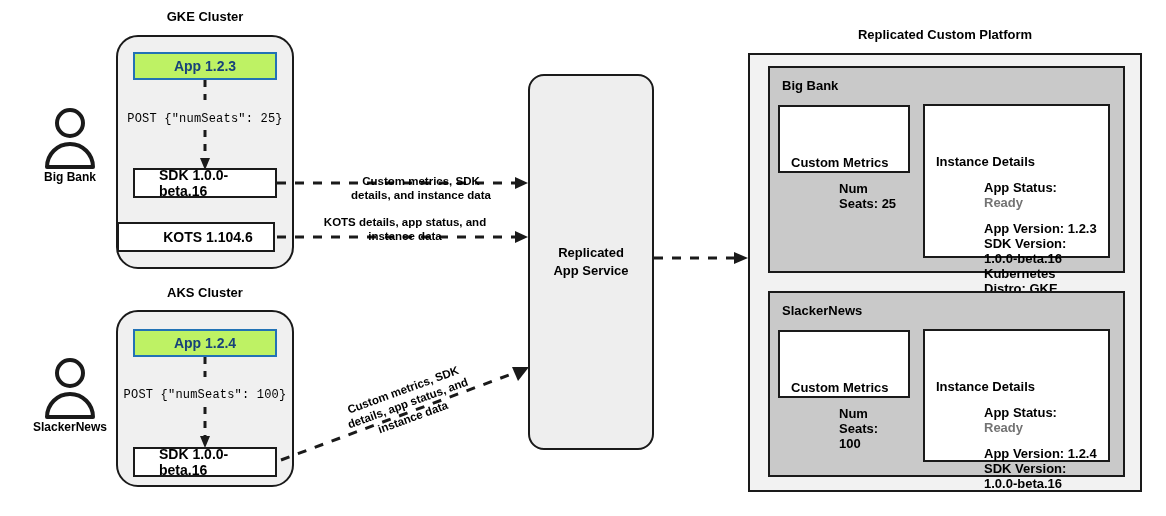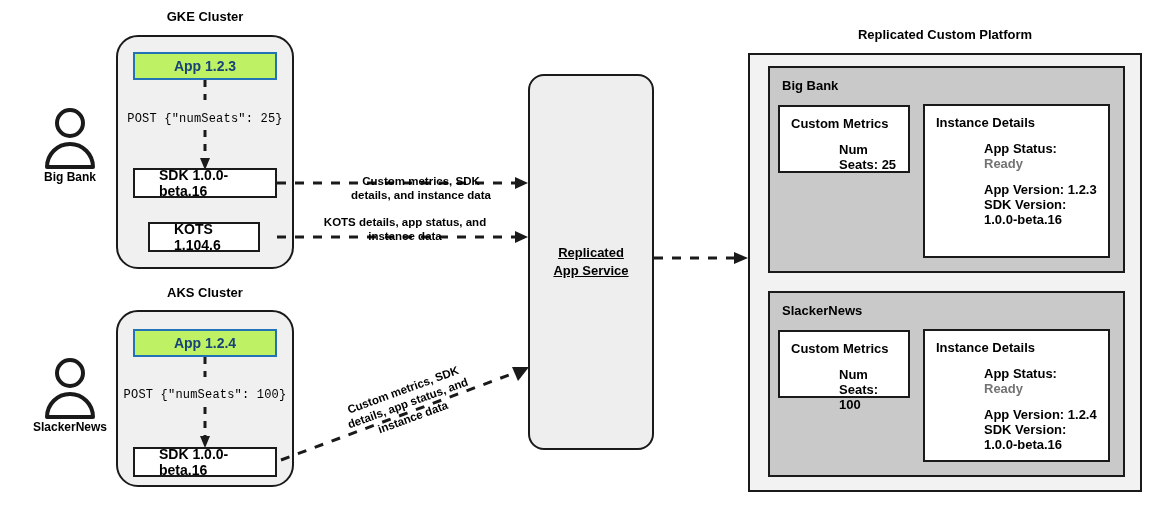--- a/index.html
+++ b/index.html
@@ -15,21 +15,21 @@
         font-weight:bold;font-size:14px;display:flex;align-items:center;justify-content:center;padding-left:24px;}
   .mono{font-family:"Liberation Mono","DejaVu Sans Mono",monospace;font-size:12px;
         text-align:center;letter-spacing:.2px;white-space:nowrap;}
   .svc{background:#eeeeee;border:2.5px solid #1a1a1a;border-radius:16px;box-sizing:border-box;
        display:flex;align-items:center;justify-content:center;text-align:center;
        font-weight:bold;font-size:13px;line-height:1.35;}
   .platform{background:#f2f2f2;border:2.5px solid #1a1a1a;box-sizing:border-box;}
   .tenant{background:#c9c9c9;border:2.5px solid #1a1a1a;box-sizing:border-box;}
   .tenant-name{font-weight:bold;font-size:13px;}
   .card{background:#ffffff;border:2.5px solid #1a1a1a;box-sizing:border-box;padding:9px 11px;}
-  .card-h{font-weight:bold;font-size:13px;}
+  .card-h{font-weight:bold;font-size:13px;margin-top:39px;}
   .card-l{font-weight:bold;font-size:13px;padding-left:48px;}
   .gap{height:11px;}
   .ready{color:#737373;}
   .edge-lbl{font-weight:bold;font-size:11.5px;text-align:center;line-height:1.25;}
   .person-lbl{font-weight:bold;font-size:12px;text-align:center;}
   svg{display:block;overflow:visible;}
 </style>
 </head>
 <body>
 
@@ -60,21 +60,21 @@
   <line x1="9" y1="0" x2="9" y2="20" stroke="#1a1a1a" stroke-width="3" stroke-dasharray="7 7"></line>
   <line x1="9" y1="50" x2="9" y2="82" stroke="#1a1a1a" stroke-width="3" stroke-dasharray="7 7"></line>
   <path d="M9 90 L4 78 L14 78 Z" fill="#1a1a1a"></path>
 </svg>
 
 <div class="abs mono" style="left:116px;top:112px;width:178px;">POST {"numSeats": 25}</div>
 
 <div class="abs wbox" style="left:133px;top:168px;width:144px;height:30px;">
   <span>SDK 1.0.0-beta.16</span>
 </div>
-<div class="abs wbox" style="left:148px;top:222px;width:112px;height:30px;">
+<div class="abs wbox" style="left:117px;top:222px;width:158px;height:30px;">
   <span>KOTS 1.104.6</span>
 </div>
 
 <svg class="abs" style="left:277px;top:173px;" width="254" height="22">
   <line x1="0" y1="10" x2="242" y2="10" stroke="#1a1a1a" stroke-width="3" stroke-dasharray="9 9"></line>
   <path d="M251 10 L238 4 L238 16 Z" fill="#1a1a1a"></path>
 </svg>
 <div class="abs edge-lbl" style="left:342px;top:161px;width:158px;margin-top:13px;">Custom metrics, SDK details, and instance data</div>
 
 <svg class="abs" style="left:277px;top:227px;" width="254" height="22">
@@ -101,21 +101,21 @@
 <div class="abs wbox" style="left:133px;top:447px;width:144px;height:30px;">
   <span>SDK 1.0.0-beta.16</span>
 </div>
 
 <svg class="abs" style="left:277px;top:352px;" width="258" height="116">
   <line x1="4" y1="108" x2="240" y2="20" stroke="#1a1a1a" stroke-width="3" stroke-dasharray="9 9"></line>
   <path d="M252 15 L235 15 L241 29 Z" fill="#1a1a1a"></path>
 </svg>
 <div class="abs edge-lbl" style="left:328px;top:382px;width:160px;transform:rotate(-20deg);transform-origin:50% 50%;">Custom metrics, SDK details, app status, and instance data</div>
 
-<div class="abs svc" style="left:528px;top:74px;width:126px;height:376px;text-decoration:underline;">
+<div class="abs svc" style="left:528px;top:74px;width:126px;height:376px;">
   <div>
     <div>Replicated</div>
     <div>App Service</div>
   </div>
 </div>
 
 <svg class="abs" style="left:654px;top:248px;" width="98" height="22">
   <line x1="0" y1="10" x2="84" y2="10" stroke="#1a1a1a" stroke-width="3" stroke-dasharray="9 9"></line>
   <path d="M94 10 L80 4 L80 16 Z" fill="#1a1a1a"></path>
 </svg>
@@ -136,20 +136,21 @@
 <div class="abs card" style="left:923px;top:104px;width:187px;height:154px;">
   <div class="card-h">Instance Details</div>
   <div class="gap"></div>
   <div class="card-l">
     <span>App Status:</span>
     <span class="ready">Ready</span>
   </div>
   <div class="gap"></div>
   <div class="card-l">App Version: 1.2.3</div>
   <div class="card-l">SDK Version: 1.0.0-beta.16</div>
+  <div class="card-l">Kubernetes Distro: GKE</div>
 </div>
 
 <div class="abs tenant" style="left:768px;top:291px;width:357px;height:186px;">
   <div class="tenant-name" style="margin:10px 0 0 12px;">SlackerNews</div>
 </div>
 
 <div class="abs card" style="left:778px;top:330px;width:132px;height:68px;">
   <div class="card-h">Custom Metrics</div>
   <div class="gap"></div>
   <div class="card-l">Num Seats: 100</div>

